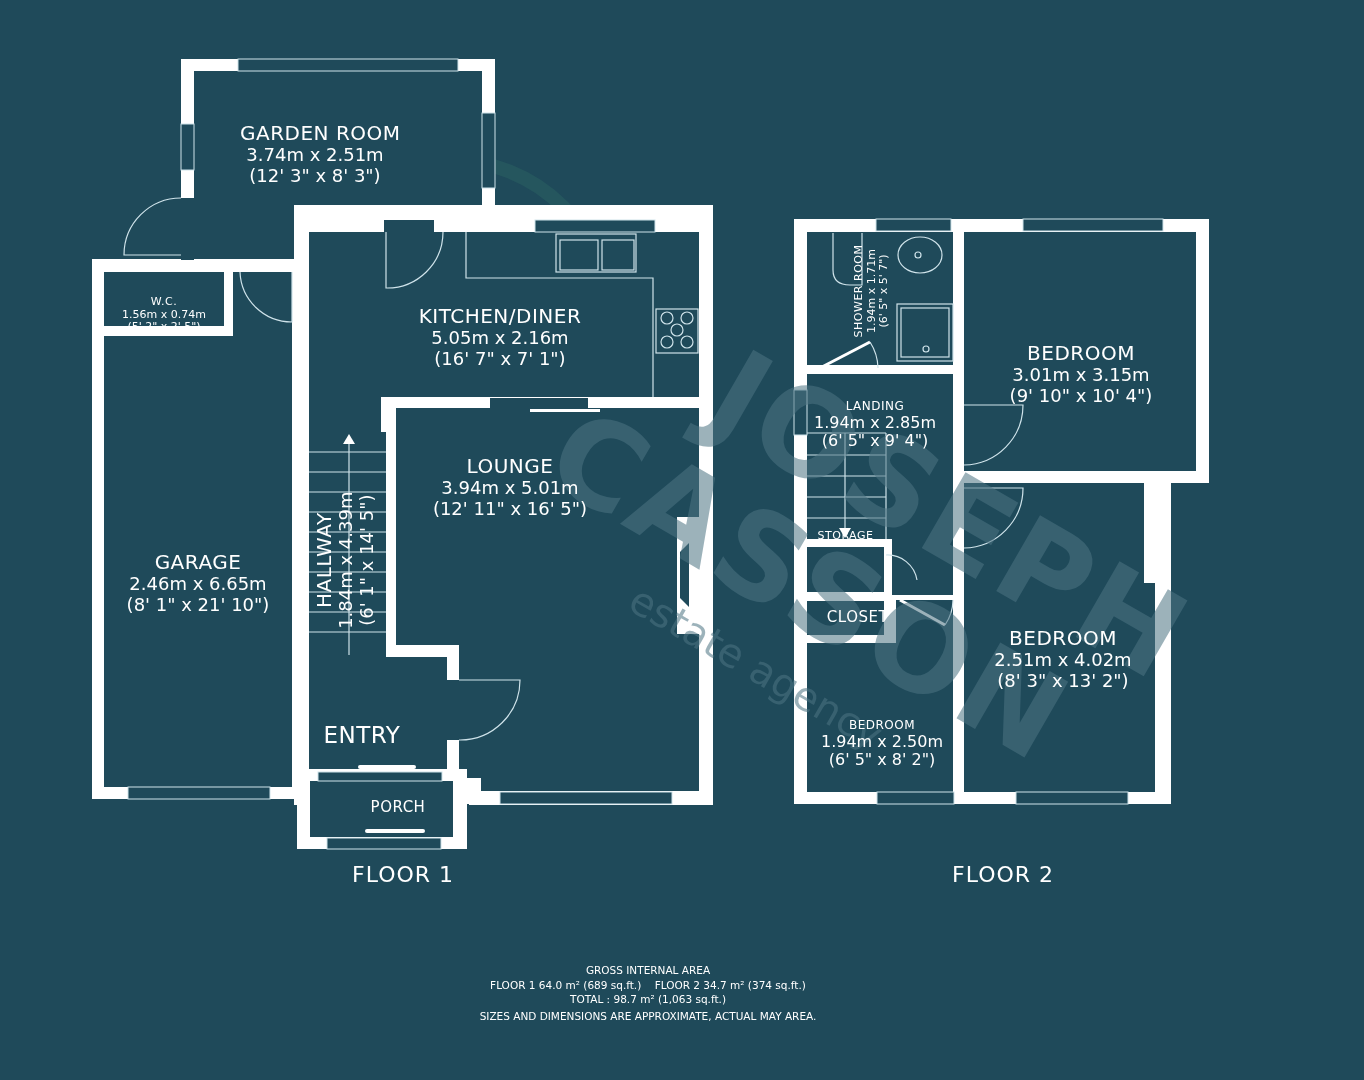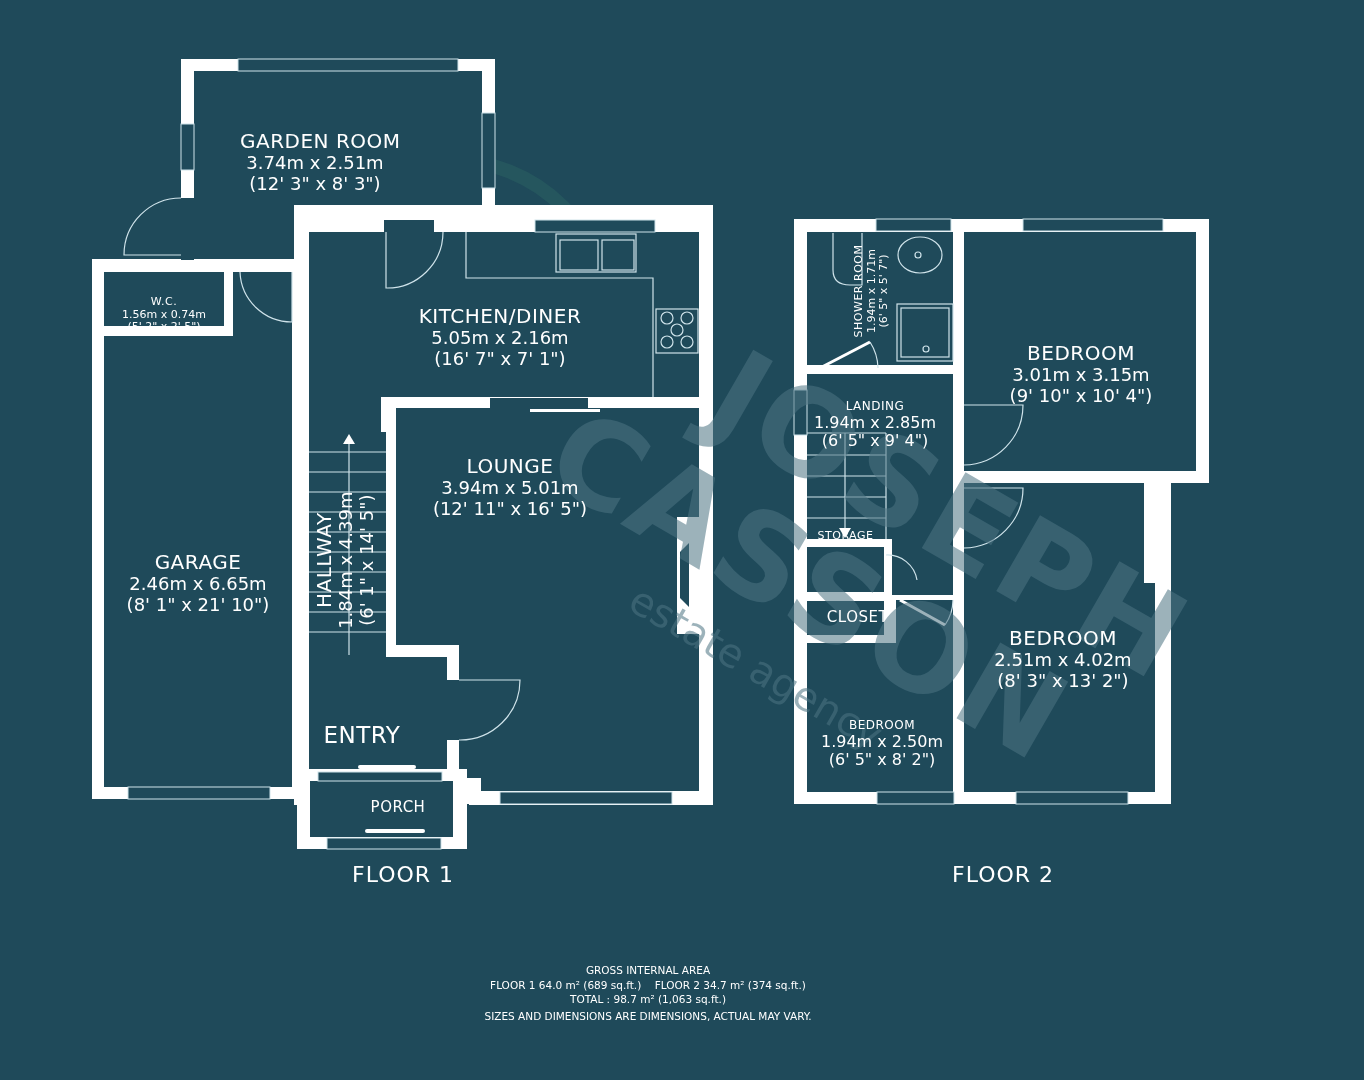--- a/index.html
+++ b/index.html
@@ -182,21 +182,21 @@
     <path class="thin" d="M945 625 A 45 45 0 0 0 953 600"></path>
   </g>
 
   <g transform="translate(700,420) rotate(30)">
     <text class="wm" x="0" y="0" font-family="DejaVu Sans, sans-serif" font-size="120" font-weight="bold" letter-spacing="4">JOSEPH</text>
     <text class="wm" x="-110" y="130" font-family="DejaVu Sans, sans-serif" font-size="120" font-weight="bold" letter-spacing="4">CASSON</text>
     <text class="wm" x="30" y="200" font-family="DejaVu Sans, sans-serif" font-size="40">estate agency</text>
   </g>
 </svg>
 
-<div class="label" style="left:240px; top:130px; width:150px;">
+<div class="label" style="left:240px; top:122px; width:150px;">
   <div class="n">GARDEN ROOM</div>
   <div class="d">3.74m x 2.51m</div>
   <div class="d">(12' 3" x 8' 3")</div>
 </div>
 <div class="label xs" style="left:96px; top:296px; width:136px;">
   <div class="n">W.C.</div>
   <div class="d">1.56m x 0.74m</div>
   <div class="d">(5' 2" x 2' 5")</div>
 </div>
 <div class="label" style="left:410px; top:305px; width:180px;">
@@ -260,14 +260,14 @@
 </div>
 <div class="floor-title" style="left:952px; top:862px;">FLOOR 2</div>
 
 <div class="footer">
   <div>GROSS INTERNAL AREA</div>
   <div>
     <span>FLOOR 1 64.0 m² (689 sq.ft.)</span>&nbsp;&nbsp;&nbsp;
     <span>FLOOR 2 34.7 m² (374 sq.ft.)</span>
   </div>
   <div>TOTAL :  98.7 m² (1,063 sq.ft.)</div>
-  <div class="disc">SIZES AND DIMENSIONS ARE DIMENSIONS, ACTUAL MAY VARY.</div>
+  <div class="disc">SIZES AND DIMENSIONS ARE APPROXIMATE, ACTUAL MAY AREA.</div>
 </div>
 
 </body></html>

